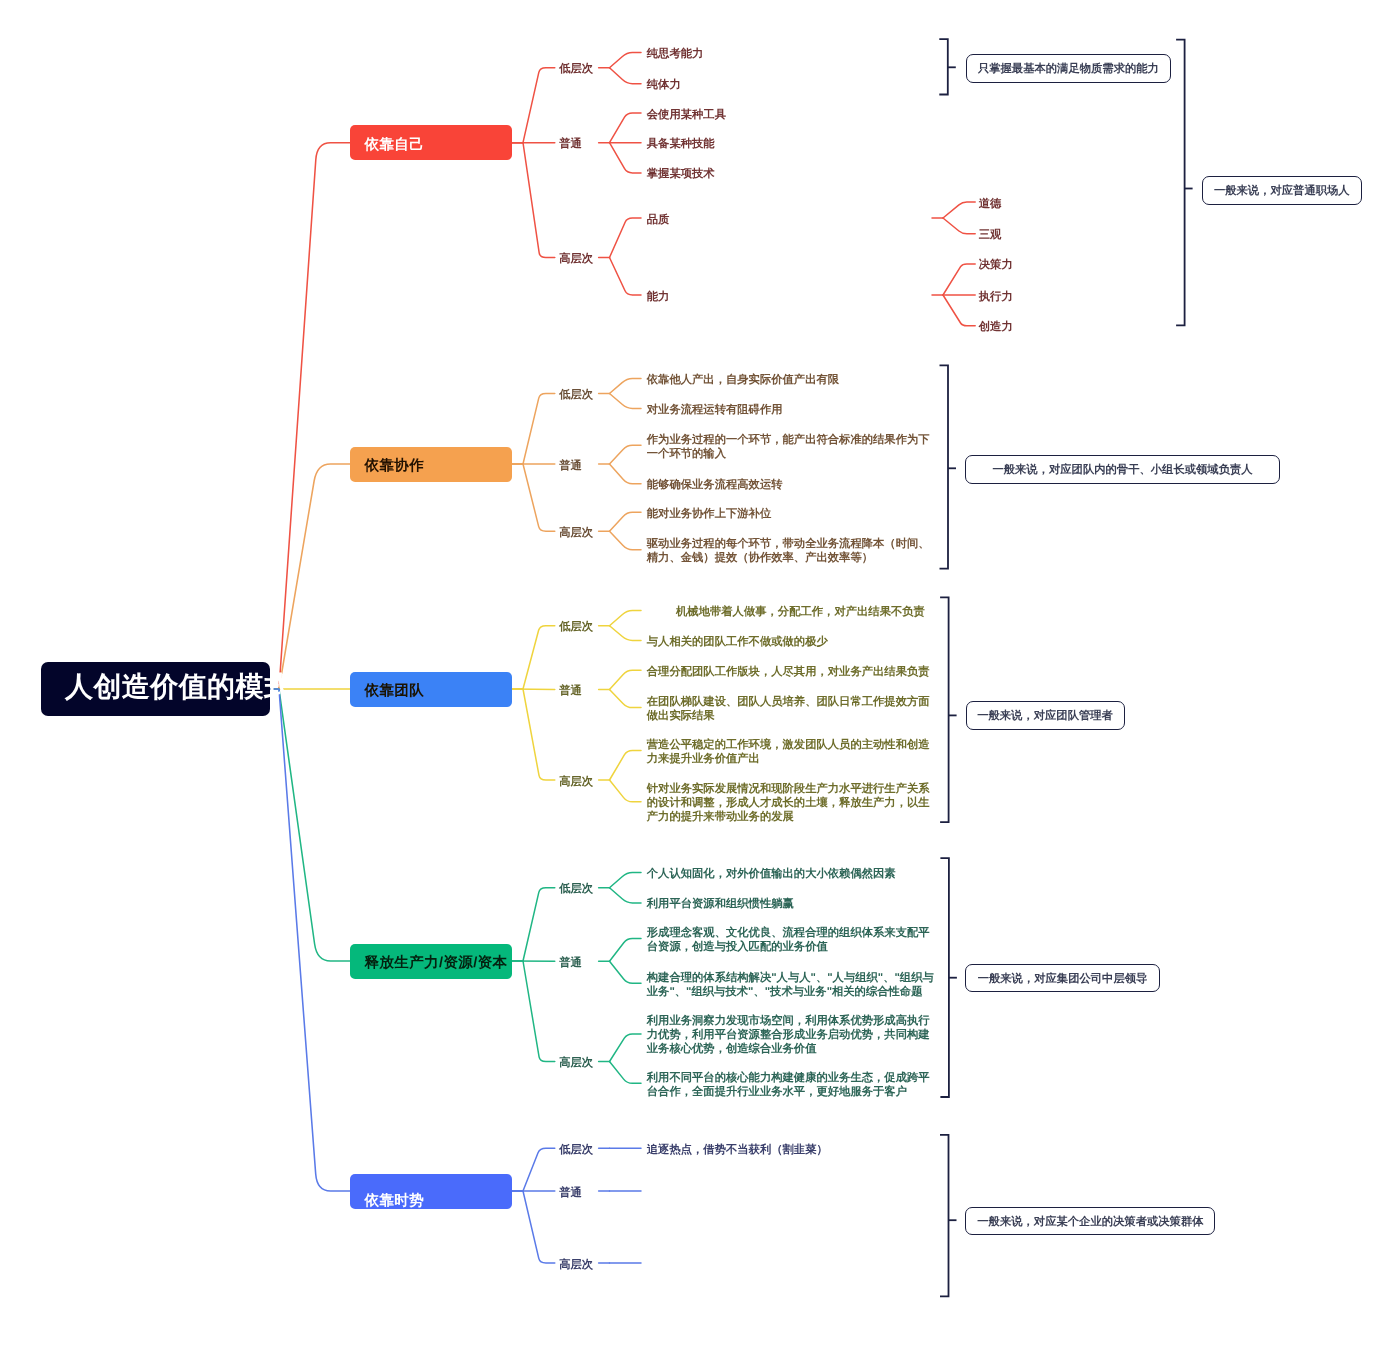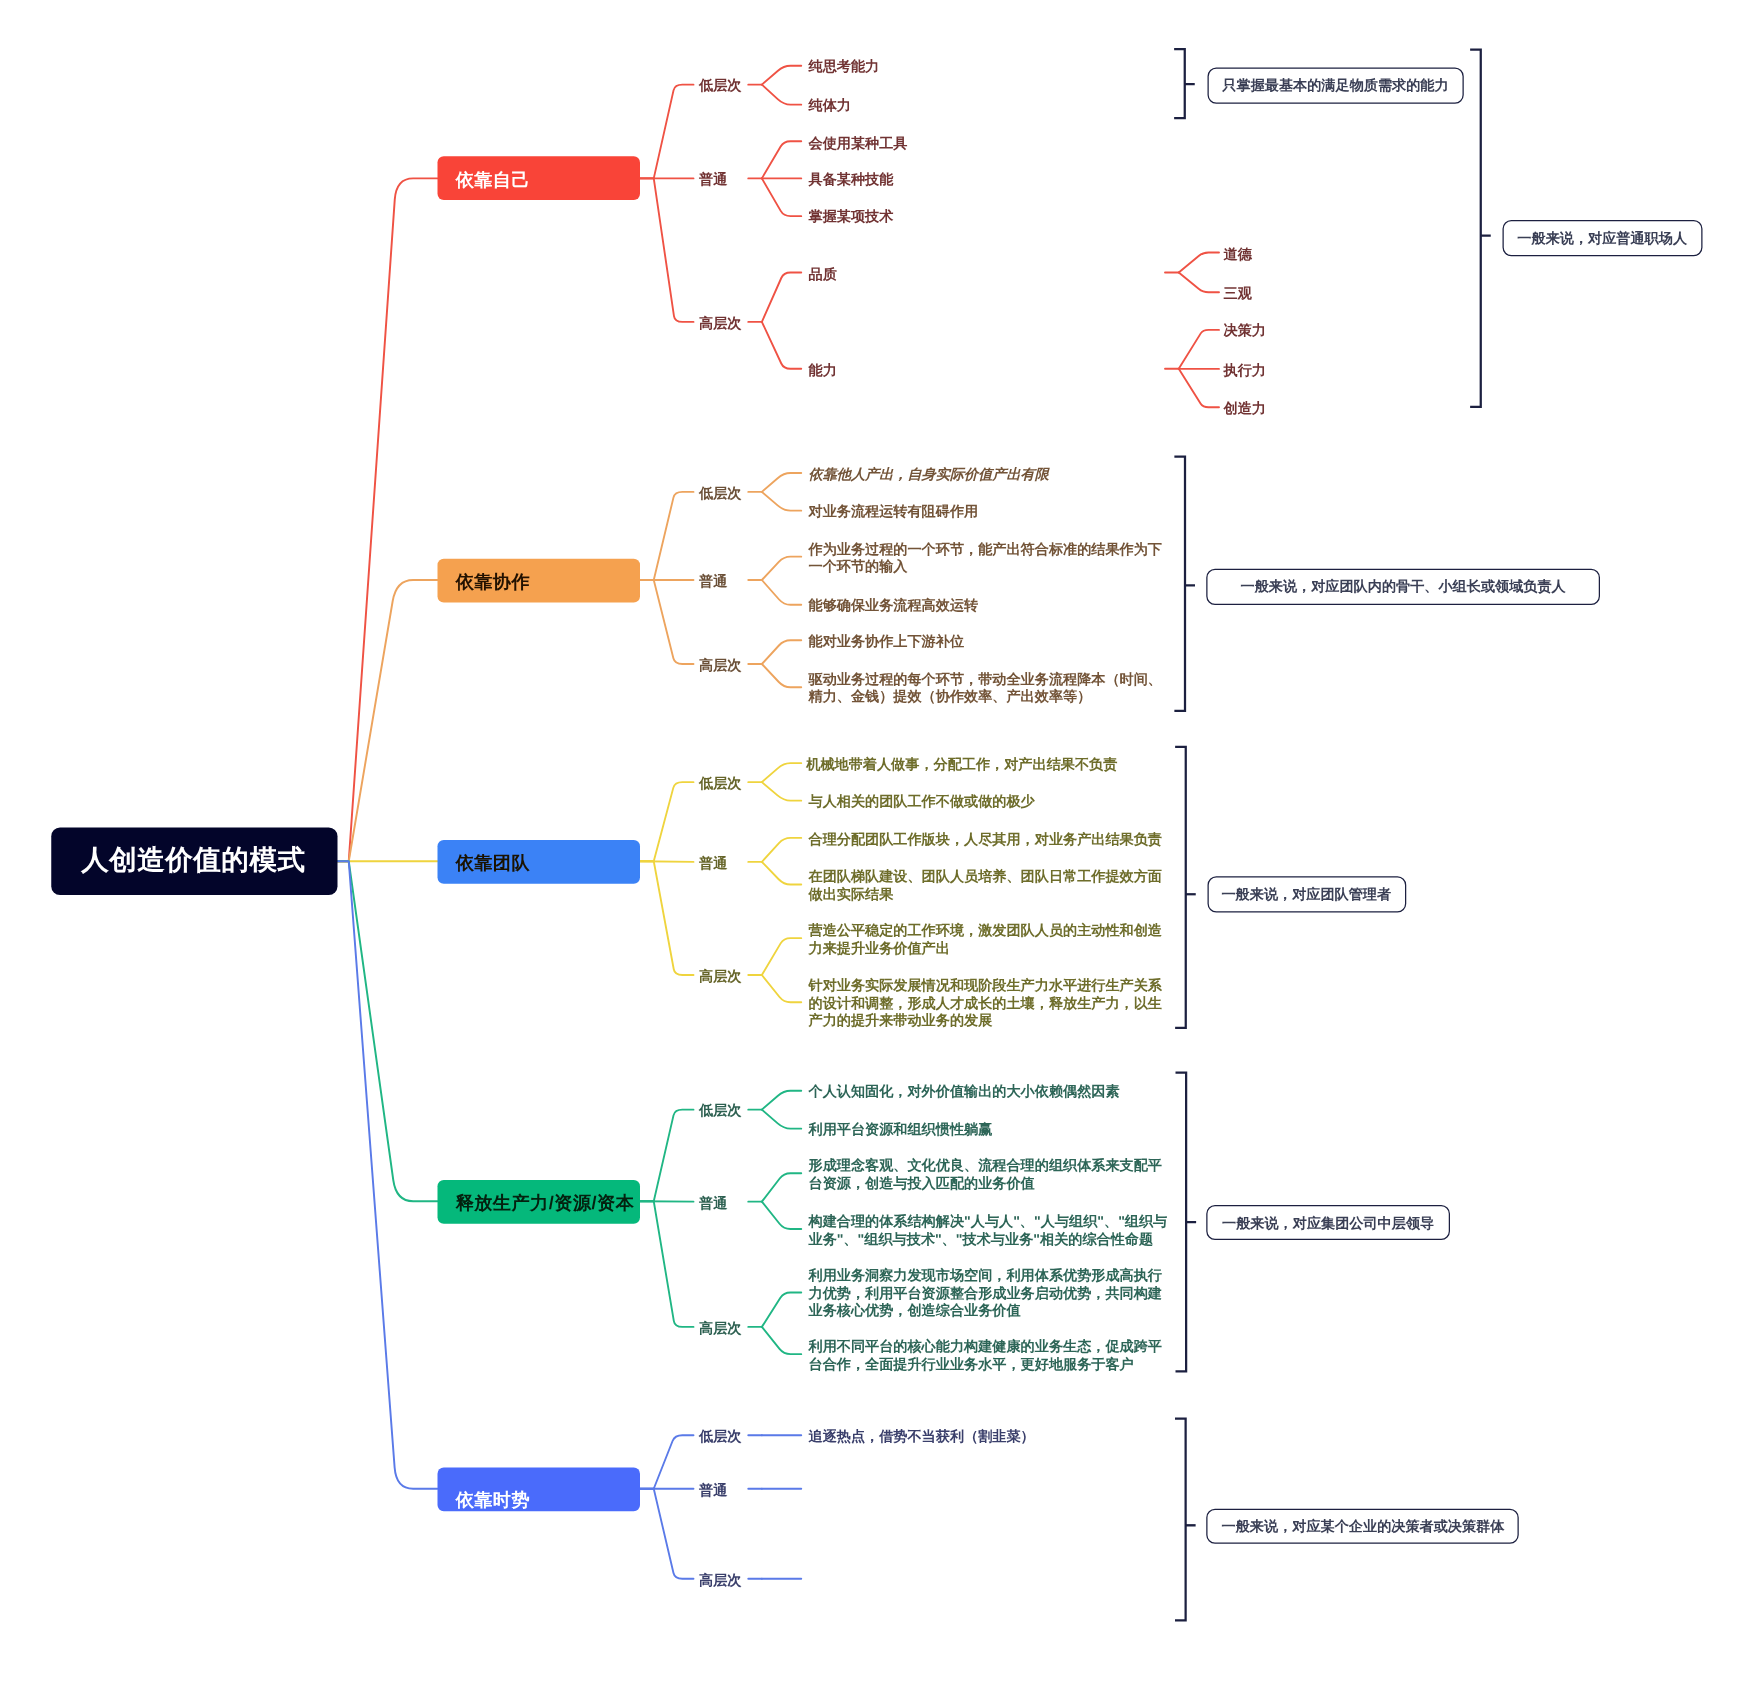--- a/index.html
+++ b/index.html
@@ -6,21 +6,21 @@
   html,body{margin:0;padding:0;background:#ffffff;}
   body{width:1400px;height:1346px;overflow:hidden;
        font-family:"Liberation Sans",sans-serif;
        -webkit-font-smoothing:antialiased;
        text-rendering:geometricPrecision;}
   #stage{position:relative;width:1400px;height:1346px;background:#ffffff;}
   svg.links{position:absolute;left:0;top:0;width:1400px;height:1346px;}
   .node{position:absolute;display:flex;align-items:center;border-radius:5px;}
   .root-node{border-radius:7px;}
   .node span{font-weight:700;white-space:nowrap;}
-  .root-node span{font-size:22px;margin-left:24px;letter-spacing:0.42px;position:relative;top:-1px;}
+  .root-node span{font-size:28px;margin-left:24px;letter-spacing:0.42px;position:relative;top:-1px;}
   .branch span{font-size:14.5px;margin-left:14.5px;letter-spacing:0.4px;position:relative;top:2.5px;}
   .l2{position:absolute;font-size:11.32px;font-weight:600;white-space:nowrap;line-height:18px;}
   .leaf{position:absolute;font-size:11.32px;font-weight:600;white-space:nowrap;line-height:14.1px;}
   .sumbox{position:absolute;border:1.7px solid #1c2040;border-radius:7px;
           display:flex;align-items:center;justify-content:center;background:#ffffff;}
   .sumbox span{font-size:11.32px;font-weight:600;color:#3a3f55;white-space:nowrap;position:relative;top:1.2px;}
 </style>
 </head>
 <body>
 
@@ -150,21 +150,21 @@
   <div class="leaf" style="left:646.8px;top:212.5px;color:#713333;">
       <div>品质</div>
     </div>
   <div class="leaf" style="left:646.8px;top:289.5px;color:#713333;">
       <div>能力</div>
     </div>
   <div class="node branch" style="left:350.0px;top:446.5px;width:162.0px;height:35.0px;background:#f5a14f;">
       <span style="color:#221100;">依靠协作</span>
     </div>
   <div class="l2" style="left:559.2px;top:386.1px;color:#6b5038;"><span>低层次</span></div>
-  <div class="leaf" style="left:646.8px;top:372.9px;color:#735438;font-style:italic;">
+  <div class="leaf" style="left:646.8px;top:372.9px;color:#735438;">
       <div>依靠他人产出，自身实际价值产出有限</div>
     </div>
   <div class="leaf" style="left:646.8px;top:403.0px;color:#735438;">
       <div>对业务流程运转有阻碍作用</div>
     </div>
   <div class="l2" style="left:559.2px;top:456.6px;color:#6b5038;"><span>普通</span></div>
   <div class="leaf" style="left:646.8px;top:432.7px;color:#735438;">
       <div>作为业务过程的一个环节，能产出符合标准的结果作为下</div>
       <div>一个环节的输入</div>
     </div>
@@ -176,21 +176,21 @@
       <div>能对业务协作上下游补位</div>
     </div>
   <div class="leaf" style="left:646.8px;top:537.2px;color:#735438;">
       <div>驱动业务过程的每个环节，带动全业务流程降本（时间、</div>
       <div>精力、金钱）提效（协作效率、产出效率等）</div>
     </div>
   <div class="node branch" style="left:350.0px;top:671.5px;width:162.0px;height:35.0px;background:#3b82f6;">
       <span style="color:#1a1200;">依靠团队</span>
     </div>
   <div class="l2" style="left:559.2px;top:618.3px;color:#66652a;"><span>低层次</span></div>
-  <div class="leaf" style="left:645px;top:605.0px;color:#6e6d2b;text-align:center;">
+  <div class="leaf" style="left:676px;top:605.0px;color:#6e6d2b;text-align:center;">
       <div>机械地带着人做事，分配工作，对产出结果不负责</div>
     </div>
   <div class="leaf" style="left:646.8px;top:635.0px;color:#6e6d2b;">
       <div>与人相关的团队工作不做或做的极少</div>
     </div>
   <div class="l2" style="left:559.2px;top:682.1px;color:#66652a;"><span>普通</span></div>
   <div class="leaf" style="left:646.8px;top:664.8px;color:#6e6d2b;">
       <div>合理分配团队工作版块，人尽其用，对业务产出结果负责</div>
     </div>
   <div class="leaf" style="left:646.8px;top:695.0px;color:#6e6d2b;">

